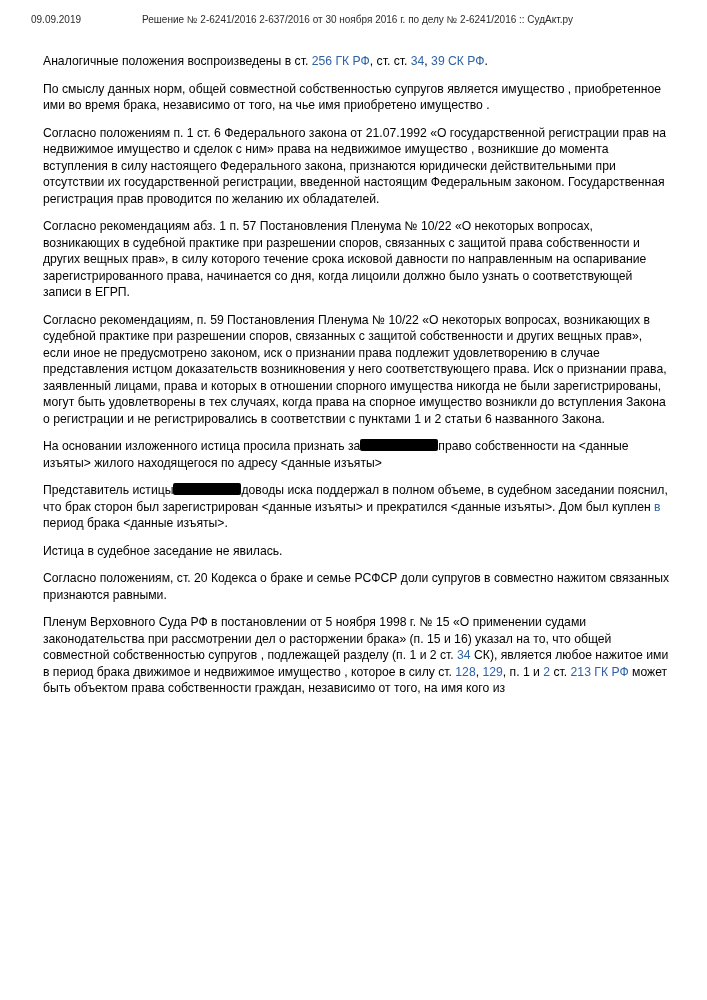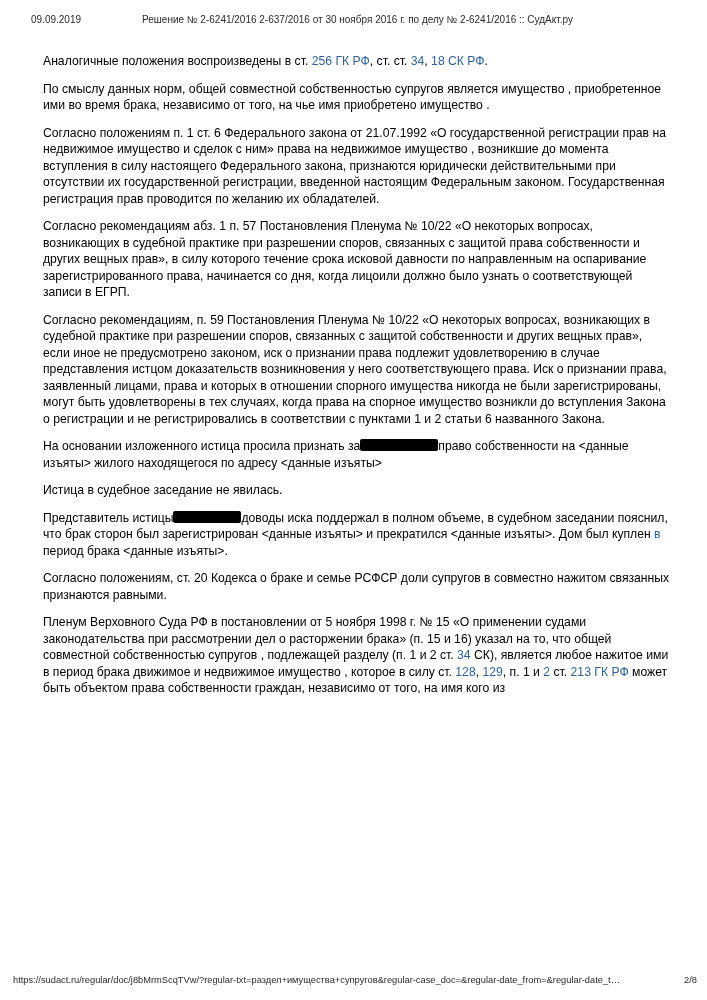--- a/index.html
+++ b/index.html
@@ -80,30 +80,26 @@
 <body>
 
 <div class="page">
 
   <div class="print-header">
     <span class="date">09.09.2019</span>
     <span class="doc-title">Решение № 2-6241/2016 2-637/2016 от 30 ноября 2016 г. по делу № 2-6241/2016 :: СудАкт.ру</span>
   </div>
 
   <div class="content">
-      <p class="para">Аналогичные положения воспроизведены в ст. <a>256 ГК РФ</a>, ст. ст. <a>34</a>, <a>18 СК РФ</a>.</p>
+      <p class="para">Аналогичные положения воспроизведены в ст. <a>256 ГК РФ</a>, ст. ст. <a>34</a>, <a>39 СК РФ</a>.</p>
       <p class="para">По смыслу данных норм, общей совместной собственностью <strong>супругов</strong> является <strong>имущество</strong> , приобретенное ими во время брака, независимо от того, на чье имя приобретено <strong>имущество</strong> .</p>
       <p class="para">Согласно положениям п. 1 ст. 6 Федерального закона от 21.07.1992 «О государственной регистрации прав на недвижимое <strong>имущество</strong> и сделок с ним» права на недвижимое <strong>имущество</strong> , возникшие до момента вступления в силу настоящего Федерального закона, признаются юридически действительными при отсутствии их государственной регистрации, введенной настоящим Федеральным законом. Государственная регистрация прав проводится по желанию их обладателей.</p>
       <p class="para">Согласно рекомендациям абз. 1 п. 57 Постановления Пленума № 10/22 «О некоторых вопросах, возникающих в судебной практике при разрешении споров, связанных с защитой права собственности и других вещных прав», в силу которого течение срока исковой давности по направленным на оспаривание зарегистрированного права, начинается со дня, когда лицоили должно было узнать о соответствующей записи в ЕГРП.</p>
       <p class="para">Согласно рекомендациям, п. 59 Постановления Пленума № 10/22 «О некоторых вопросах, возникающих в судебной практике при разрешении споров, связанных с защитой собственности и других вещных прав», если иное не предусмотрено законом, иск о признании права подлежит удовлетворению в случае представления истцом доказательств возникновения у него соответствующего права. Иск о признании права, заявленный лицами, права и которых в отношении спорного <strong>имущества</strong> никогда не были зарегистрированы, могут быть удовлетворены в тех случаях, когда права на спорное <strong>имущество</strong> возникли до вступления Закона о регистрации и не регистрировались в соответствии с пунктами 1 и 2 статьи 6 названного Закона.</p>
       <p class="para">На основании изложенного истица просила признать за<span class="redact" style="width: 78px;"></span>право собственности на &lt;данные изъяты&gt; жилого находящегося по адресу &lt;данные изъяты&gt;</p>
+      <p class="para">Представитель истицы<span class="redact" style="width: 68px;"></span>доводы иска поддержал в полном объеме, в судебном заседании пояснил, что брак сторон был зарегистрирован &lt;данные изъяты&gt; и прекратился &lt;данные изъяты&gt;. Дом был куплен <a>в</a> период брака &lt;данные изъяты&gt;.</p>
       <p class="para">Истица в судебное заседание не явилась.</p>
-      <p class="para">Представитель истицы<span class="redact" style="width: 68px;"></span>доводы иска поддержал в полном объеме, в судебном заседании пояснил, что брак сторон был зарегистрирован &lt;данные изъяты&gt; и прекратился &lt;данные изъяты&gt;. Дом был куплен <a>в</a> период брака &lt;данные изъяты&gt;.</p>
       <p class="para">Согласно положениям, ст. 20 Кодекса о браке и семье РСФСР доли <strong>супругов</strong> в совместно нажитом <strong>связанных</strong> признаются равными.</p>
       <p class="para">Пленум Верховного Суда РФ в постановлении от 5 ноября 1998 г. № 15 «О применении судами законодательства при рассмотрении дел о расторжении брака» (п. 15 и 16) указал на то, что общей совместной собственностью <strong>супругов</strong> , подлежащей <strong>разделу</strong> (п. 1 и 2 ст. <a>34</a> СК), является любое нажитое ими в период брака движимое и недвижимое <strong>имущество</strong> , которое в силу ст. <a>128</a>, <a>129</a>, п. 1 и <a>2</a> ст. <a>213 ГК РФ</a> может быть объектом права собственности граждан, независимо от того, на имя кого из</p>
     </div>
 
-  <div class="print-footer">
-    <span class="url">https://sudact.ru/regular/doc/j8bMrmScqTVw/?regular-txt=раздел+имущества+супругов&amp;regular-case_doc=&amp;regular-date_from=&amp;regular-date_t…</span>
-    <span class="pagenum">2/8</span>
-  </div>
 
 </div>
 
 </body></html>

